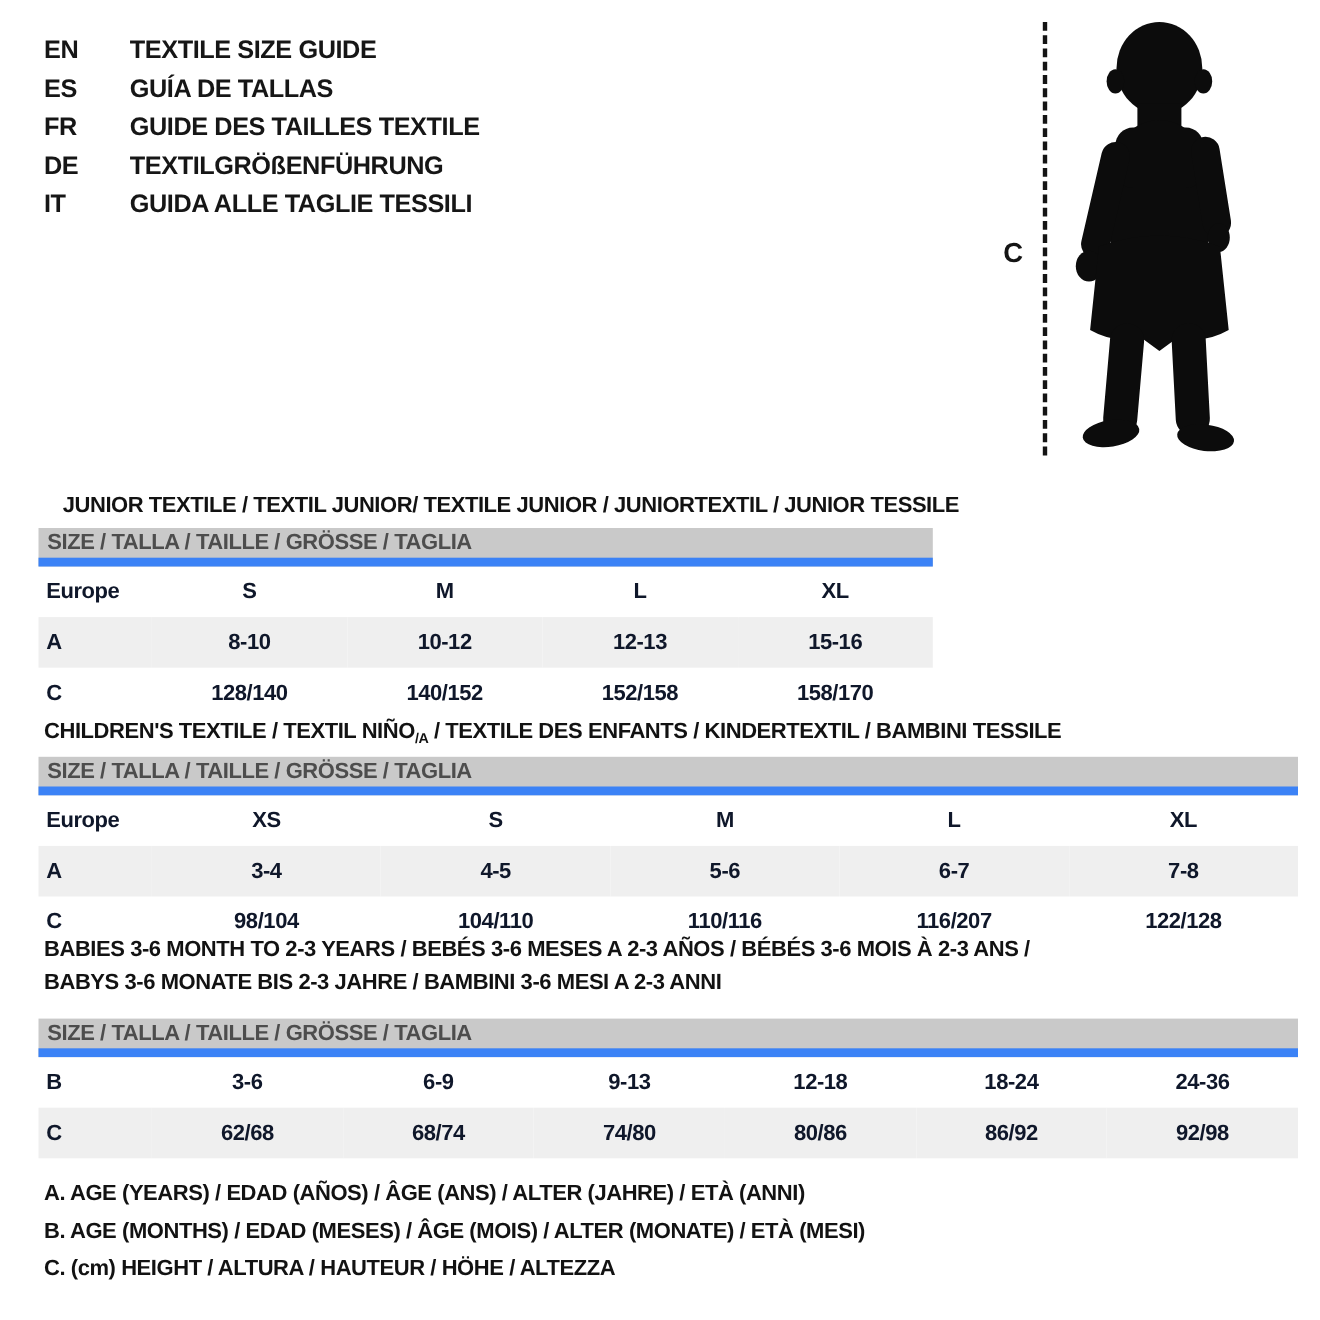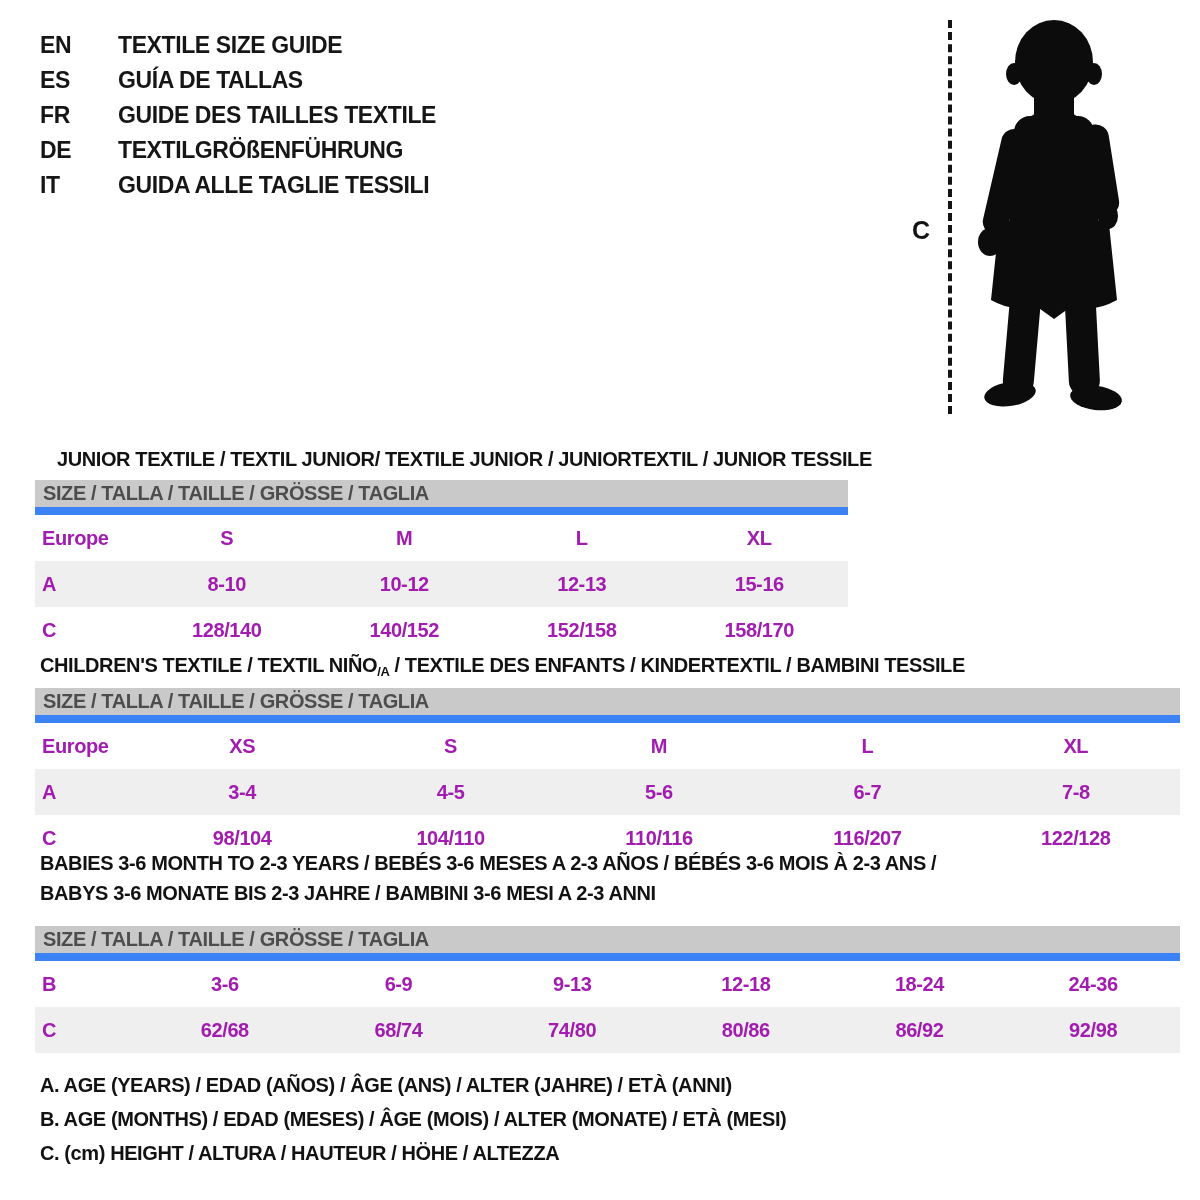--- a/index.html
+++ b/index.html
@@ -19,21 +19,21 @@
   
   .section-title{position:absolute;font-size:20px;letter-spacing:-0.4px;color:#121212;white-space:nowrap;}
   .title-sub{font-size:13px;vertical-align:-4px;}
   .size-table{position:absolute;}
   .table-head{
     background:#c9c9c9;border-bottom:8px solid #3b82f6;color:#4d4d4d;
     font-size:20px;height:27px;line-height:27px;padding-left:8px;letter-spacing:-0.4px;
   }
   .size-table table{width:100%;border-collapse:collapse;table-layout:fixed;}
   .size-table td{
-    font-size:20px;text-align:center;height:46px;color:#a21caf;
+    font-size:20px;text-align:center;height:46px;color:#0f172a;
     letter-spacing:-0.4px;padding:0;
   }
   .size-table td:first-child{text-align:left;padding-left:7px;width:96px;}
   .size-table tr:nth-child(even){background:#efefef;}
   
   .legend{position:absolute;left:40px;top:1068px;}
   .legend-line{font-size:20px;height:34px;line-height:34px;letter-spacing:-0.4px;color:#121212;white-space:nowrap;}
 </style>
 </head>
 <body>

